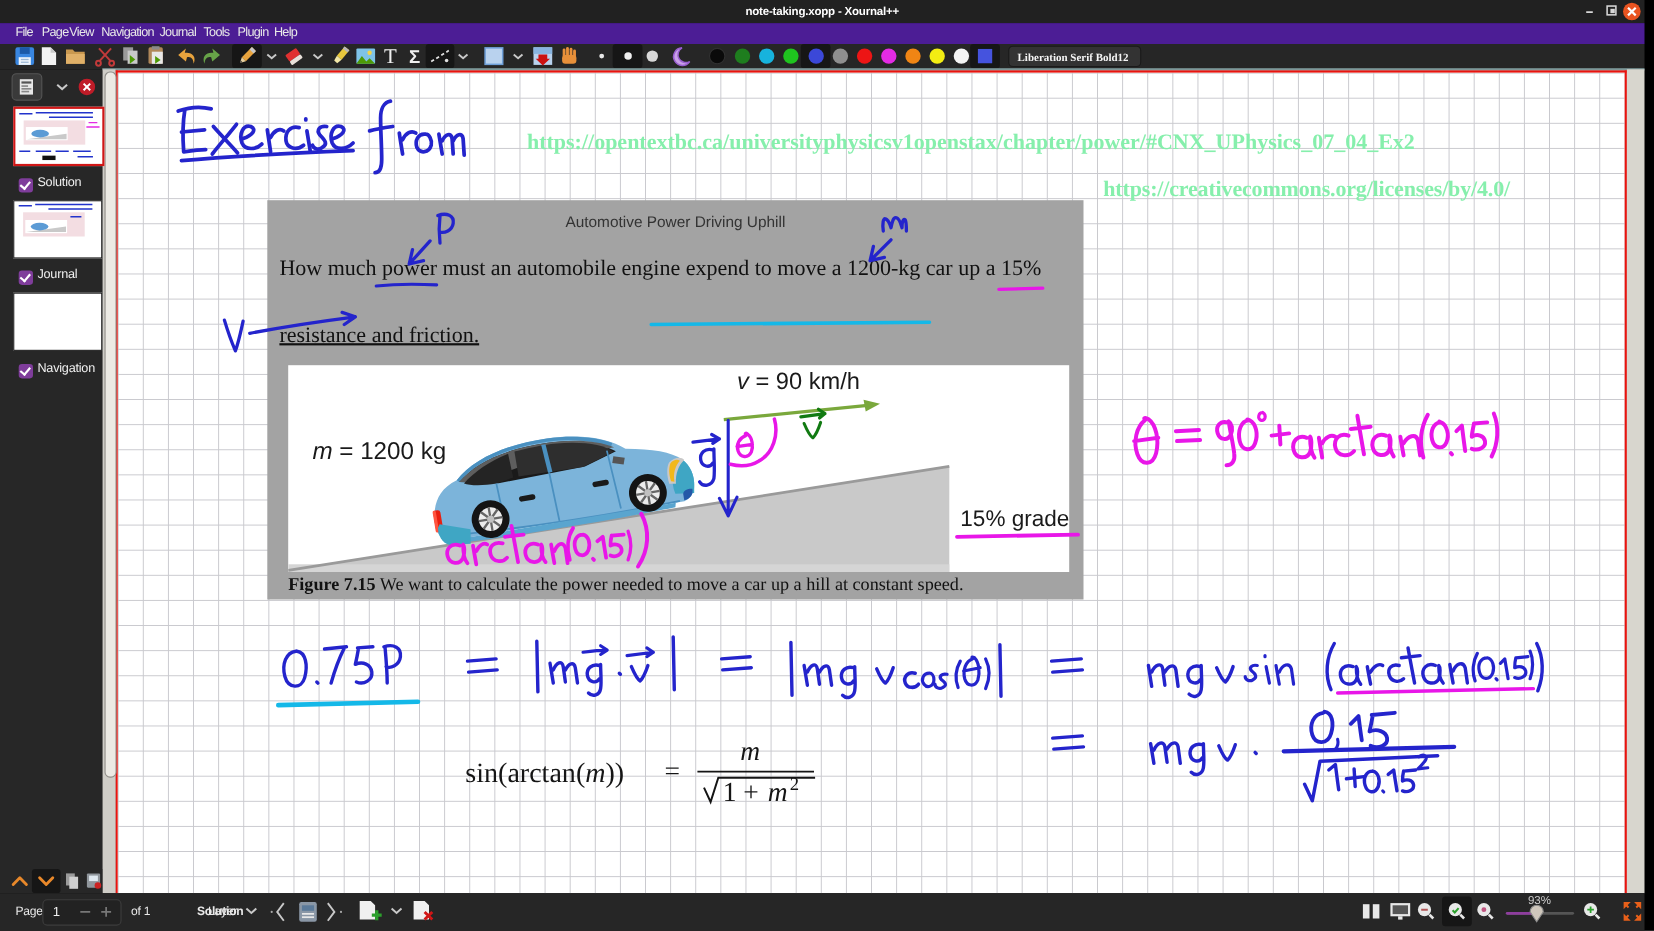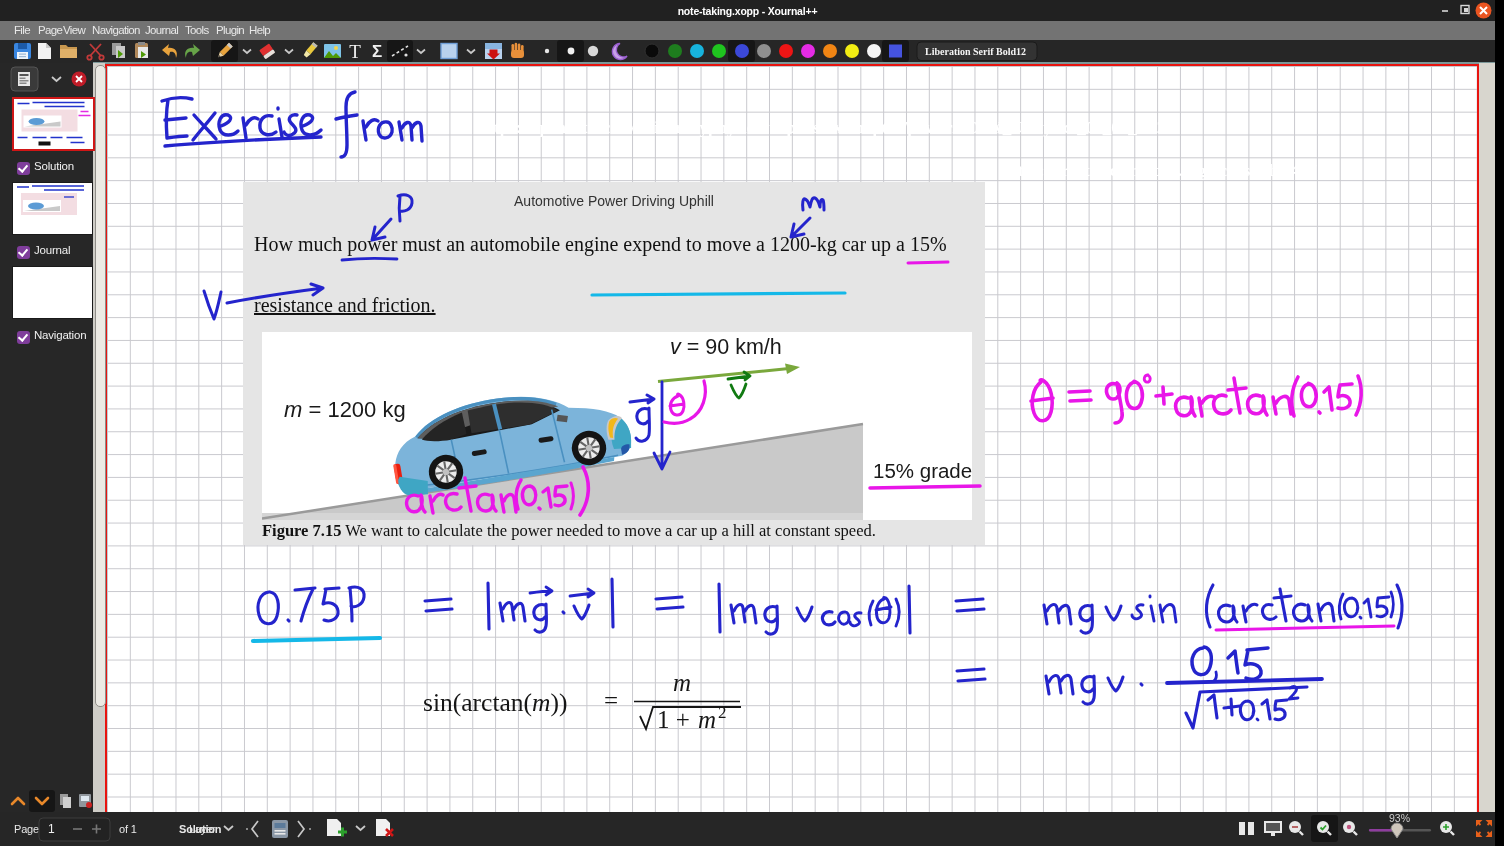--- a/index.html
+++ b/index.html
@@ -2,21 +2,21 @@
 <html><head>
 <meta charset="utf-8">
 <style>
   html,body{margin:0;padding:0;}
   body{width:1504px;height:846px;overflow:hidden;background:#000;font-family:"Liberation Sans",sans-serif;}
   .abs{position:absolute;}
   #stage{position:relative;width:1504px;height:846px;background:#000;}
   
   #titlebar{left:0;top:0;width:1495px;height:21px;background:#212121;}
   #titletxt{left:0;top:5px;width:1495px;text-align:center;color:#fff;font-size:10.5px;letter-spacing:-0.2px;font-weight:bold;}
-  #menubar{left:0;top:21px;width:1495px;height:19px;background:#737373;}
+  #menubar{left:0;top:21px;width:1495px;height:19px;background:#4c1d95;}
   .mi{position:absolute;top:3px;color:#e8e8e8;font-size:11.5px;letter-spacing:-0.65px;}
   #toolbar{left:0;top:40px;width:1495px;height:23px;background:#262626;}
   #canvastop{left:93px;top:61.5px;width:1402px;height:2.5px;background:#7d9899;}
   
   #sidebar{left:0;top:63px;width:93px;height:749px;background:#272727;}
   #sbtools{left:0;top:790px;width:93px;height:22px;background:#272727;}
   .thumb{position:absolute;left:12px;width:79px;background:#fff;}
   .layerlabel{position:absolute;left:34px;color:#f0f0f0;font-size:11.5px;letter-spacing:-0.2px;}
   .cb{position:absolute;left:17px;width:13px;height:13px;background:#7f3d9b;border-radius:3px;}
   .cb:after{content:"";position:absolute;left:3px;top:1px;width:4px;height:7px;border:solid #fff;border-width:0 2px 2px 0;transform:rotate(40deg);}
@@ -25,26 +25,26 @@
   #vsbLthumb{left:94.5px;top:65px;width:9px;height:640px;background:#eceae4;border:1px solid #8f8d88;border-radius:5px;}
   #vsbR{left:1479px;top:63px;width:16px;height:749px;background:#d8d6ce;}
   
   #page{left:105px;top:64px;width:1370px;height:746px;background:#fff;border:2px solid #e8140f;border-bottom:none;
     background-image:linear-gradient(#c9c9ce 1px,transparent 1px),linear-gradient(90deg,#c9c9ce 1px,transparent 1px);
     background-size:22.83px 22.83px;background-position:0px 0px;}
   
   #statusbar{left:0;top:812px;width:1495px;height:34px;background:#262626;}
   .sbtxt{position:absolute;color:#e8e8e8;font-size:11px;letter-spacing:-0.2px;top:11px;text-align:center;}
   
-  #pinkbox{left:243px;top:182px;width:742px;height:363px;background:#e5e5e5;}
+  #pinkbox{left:243px;top:182px;width:742px;height:363px;background:#a3a3a3;}
   #extitle{left:0;top:11px;width:742px;text-align:center;font-size:14px;color:#333;}
   .para{position:absolute;left:11px;white-space:nowrap;font-family:"Liberation Serif",serif;font-size:20px;line-height:1;color:#111;}
   #figbox{left:19px;top:150px;width:710px;height:188px;background:#fff;}
   #figcap{left:19px;top:339px;font-family:"Liberation Serif",serif;font-size:16.5px;color:#111;}
-  .serifurl{position:absolute;white-space:nowrap;line-height:1;font-family:"Liberation Serif",serif;font-weight:bold;font-size:17px;color:#ffffff;}
+  .serifurl{position:absolute;white-space:nowrap;line-height:1;font-family:"Liberation Serif",serif;font-weight:bold;font-size:20px;color:#86efac;}
 </style>
 </head>
 <body>
 <div id="stage">
   <div class="abs" id="titlebar"></div>
   <div class="abs" id="titletxt">note-taking.xopp - Xournal++</div>
   <div class="abs" id="menubar">
     <span class="mi" style="left:14px">File</span>
     <span class="mi" style="left:38px">Page</span>
     <span class="mi" style="left:63px">View</span>

